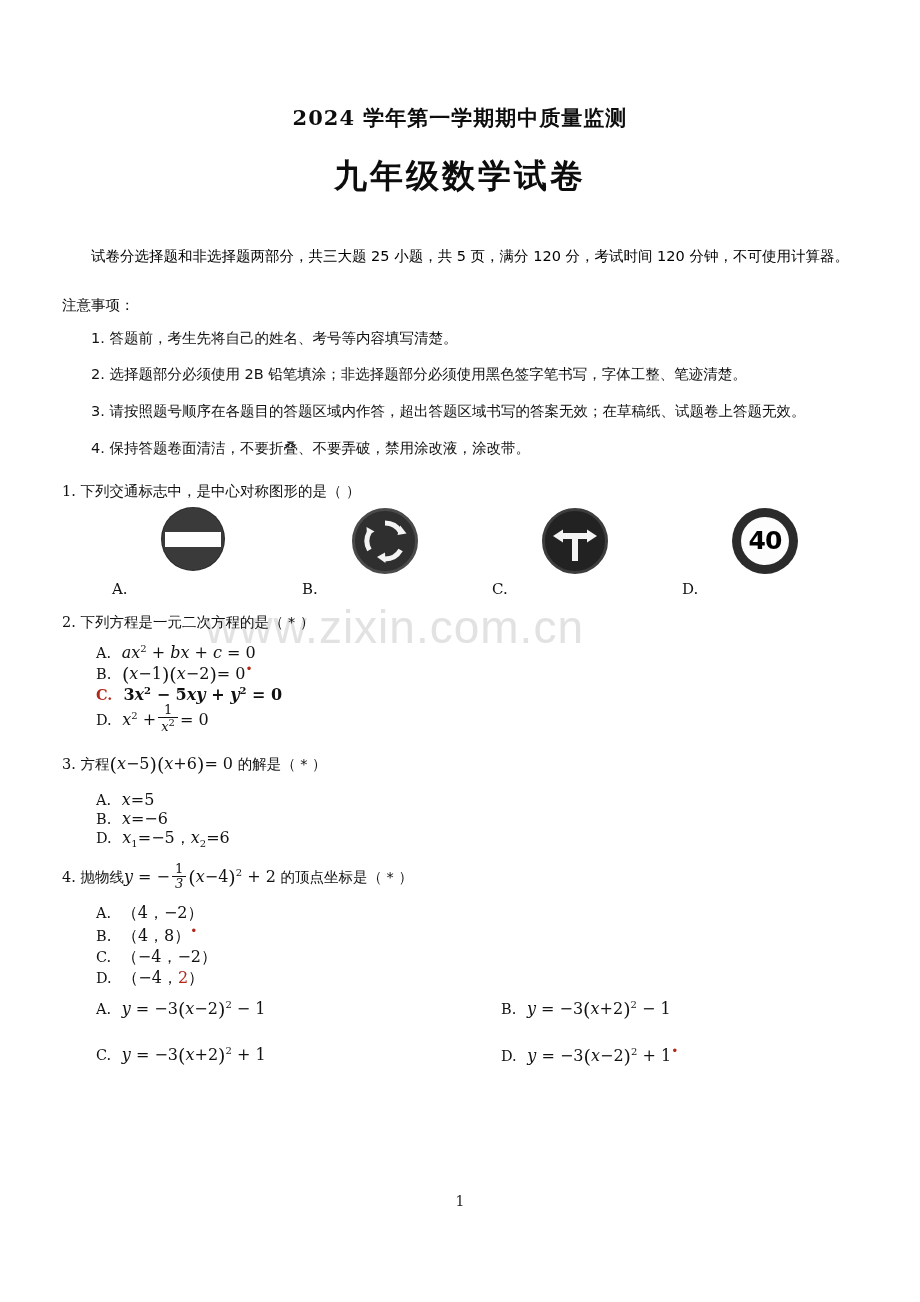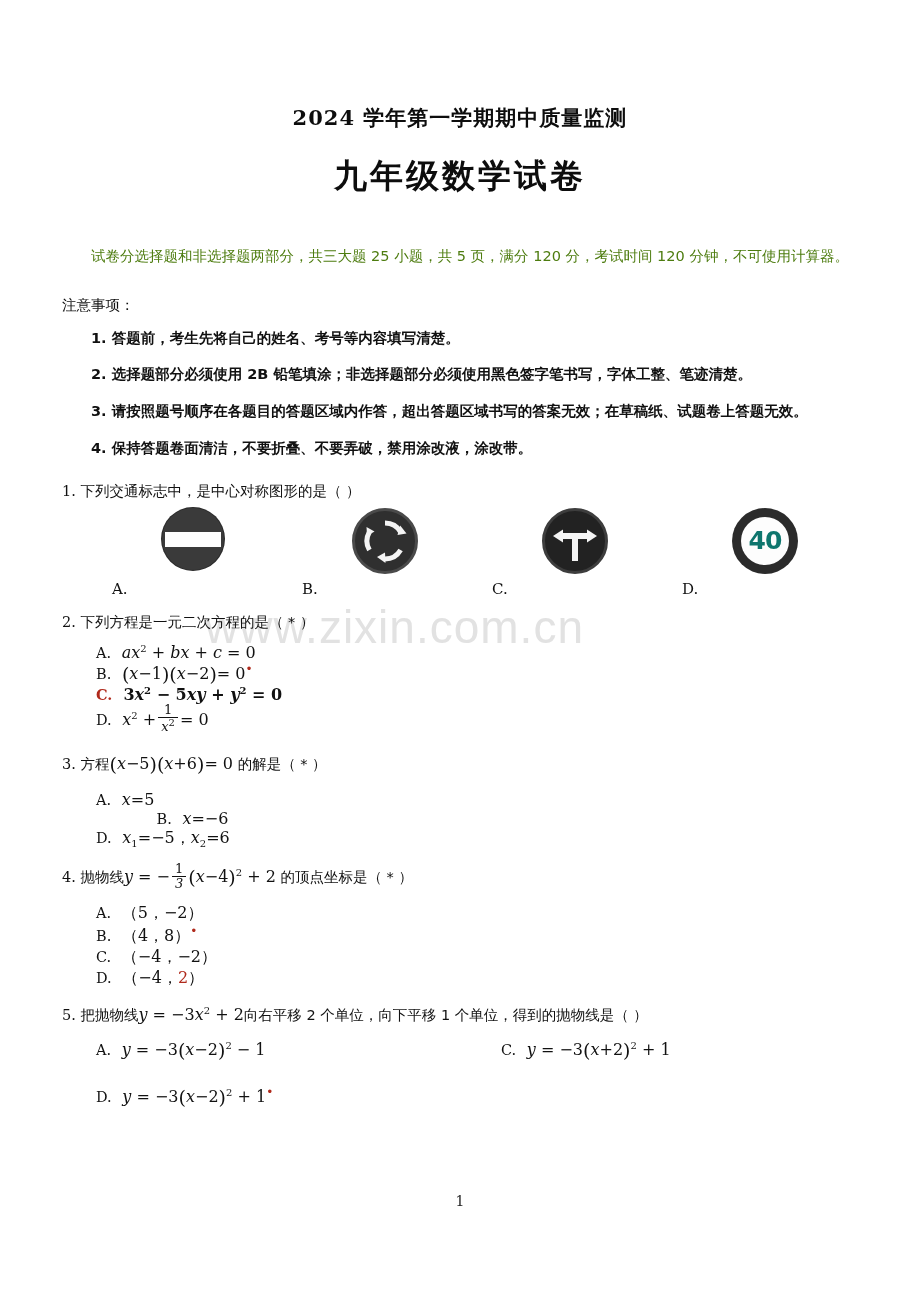--- a/index.html
+++ b/index.html
@@ -63,32 +63,32 @@
     color: #0d0d0d;
   }
 
   
   .intro {
     margin: 40px 62px 0 62px;
     font-size: 14.5px;
     line-height: 2.45;
     text-indent: 2em;
     text-align: justify;
-    color: #4d7c0f;
+    color: #000000;
   }
   .notice-title {
     margin: 16px 62px 0 62px;
     font-size: 14.5px;
     font-weight: normal;
     line-height: 2.0;
   }
   .notice-item {
     margin: 0 62px 0 62px;
     font-size: 14.5px;
-    font-weight: bold;
+    font-weight: normal;
     line-height: 2.55;
     text-indent: 2em;
     text-align: justify;
   }
   .notice-item.wrap {
     text-indent: 2em;
   }
 
   .section-head {
     margin: 14px 62px 0 62px;
@@ -132,21 +132,21 @@
   }
   .opt-lbl.red { color: #b02a1c; }
   .red { color: #b02a1c; }
 
   
   .w-q2 > .opt:nth-child(1) { width: 212px; }
   .w-q2 > .opt:nth-child(2) { width: 192px; }
   .w-q2 > .opt:nth-child(3) { width: 190px; font-weight: bold; }
 
   .w-q3 > .opt:nth-child(1) { width: 178px; }
-  .w-q3 > .opt:nth-child(2) { width: 193px; text-align: center; }
+  .w-q3 > .opt:nth-child(2) { width: 193px; }
   .w-q3 > .opt:nth-child(3) { width: 212px; }
 
   .w-q4 > .opt:nth-child(1) { width: 178px; }
   .w-q4 > .opt:nth-child(2) { width: 193px; }
   .w-q4 > .opt:nth-child(3) { width: 212px; }
 
   
   .opt-grid2 {
     display: grid;
     grid-template-columns: 405px auto;
@@ -261,21 +261,21 @@
     display: flex; align-items: center; justify-content: center;
     box-sizing: border-box;
   }
   .sign-d .inner {
     width: 48px; height: 48px; border-radius: 50%;
     background: #fdfdfd;
     display: flex; align-items: center; justify-content: center;
     font-family: "DejaVu Sans", sans-serif;
     font-weight: bold;
     font-size: 25px;
-    color: #0f766e;
+    color: #000000;
     letter-spacing: -1px;
   }
 
   .dot-mark {
     font-size: 12px;
     color: #b02a1c;
     vertical-align: super;
   }
 
   
@@ -424,49 +424,47 @@
       <span class="q-stem">
         <span class="q-num">4.</span>
         <span>抛物线</span><span class="m">y <span class="mn">=</span> −<span class="frac"><span class="num">1</span><span class="den">3</span></span><span class="paren">(</span>x−<span class="mn">4</span><span class="paren">)</span><sup class="ex">2</sup> <span class="mn">+ 2</span></span>
         <span>的顶点坐标是（ * ）</span>
       </span>
     </div>
 
     <div class="opt-row indent w-q4">
       <div class="opt">
         <span class="opt-lbl">A.</span>
-        <span class="mn">（5，−2）</span>
+        <span class="mn">（4，−2）</span>
       </div>
       <div class="opt">
         <span class="opt-lbl">B.</span>
         <span class="mn">（4，8）</span><span class="dot-mark">•</span>
       </div>
       <div class="opt">
         <span class="opt-lbl">C.</span>
         <span class="mn">（−4，−2）</span>
       </div>
       <div class="opt">
         <span class="opt-lbl">D.</span>
         <span class="mn">（−4，<span class="red">2</span>）</span>
       </div>
     </div>
 
-    <div class="q">
-      <span class="q-stem">
-        <span class="q-num">5.</span>
-        <span>把抛物线</span><span class="m">y <span class="mn">=</span> −<span class="mn">3</span>x<sup class="ex">2</sup> <span class="mn">+ 2</span></span><span>向右平移 2 个单位，向下平移 1 个单位，得到的抛物线是（        ）</span>
-      </span>
-    </div>
 
     <div class="opt-grid2">
       <div class="opt">
         <span class="opt-lbl">A.</span>
         <span class="m">y <span class="mn">=</span> −<span class="mn">3</span><span class="paren">(</span>x−<span class="mn">2</span><span class="paren">)</span><sup class="ex">2</sup> <span class="mn">− 1</span></span>
       </div>
       <div class="opt">
+        <span class="opt-lbl">B.</span>
+        <span class="m">y <span class="mn">=</span> −<span class="mn">3</span><span class="paren">(</span>x+<span class="mn">2</span><span class="paren">)</span><sup class="ex">2</sup> <span class="mn">− 1</span></span>
+      </div>
+      <div class="opt">
         <span class="opt-lbl">C.</span>
         <span class="m">y <span class="mn">=</span> −<span class="mn">3</span><span class="paren">(</span>x+<span class="mn">2</span><span class="paren">)</span><sup class="ex">2</sup> <span class="mn">+ 1</span></span>
       </div>
       <div class="opt">
         <span class="opt-lbl">D.</span>
         <span class="m">y <span class="mn">=</span> −<span class="mn">3</span><span class="paren">(</span>x−<span class="mn">2</span><span class="paren">)</span><sup class="ex">2</sup> <span class="mn">+ 1</span></span><span class="dot-mark">•</span>
       </div>
     </div>
 
   </div>

